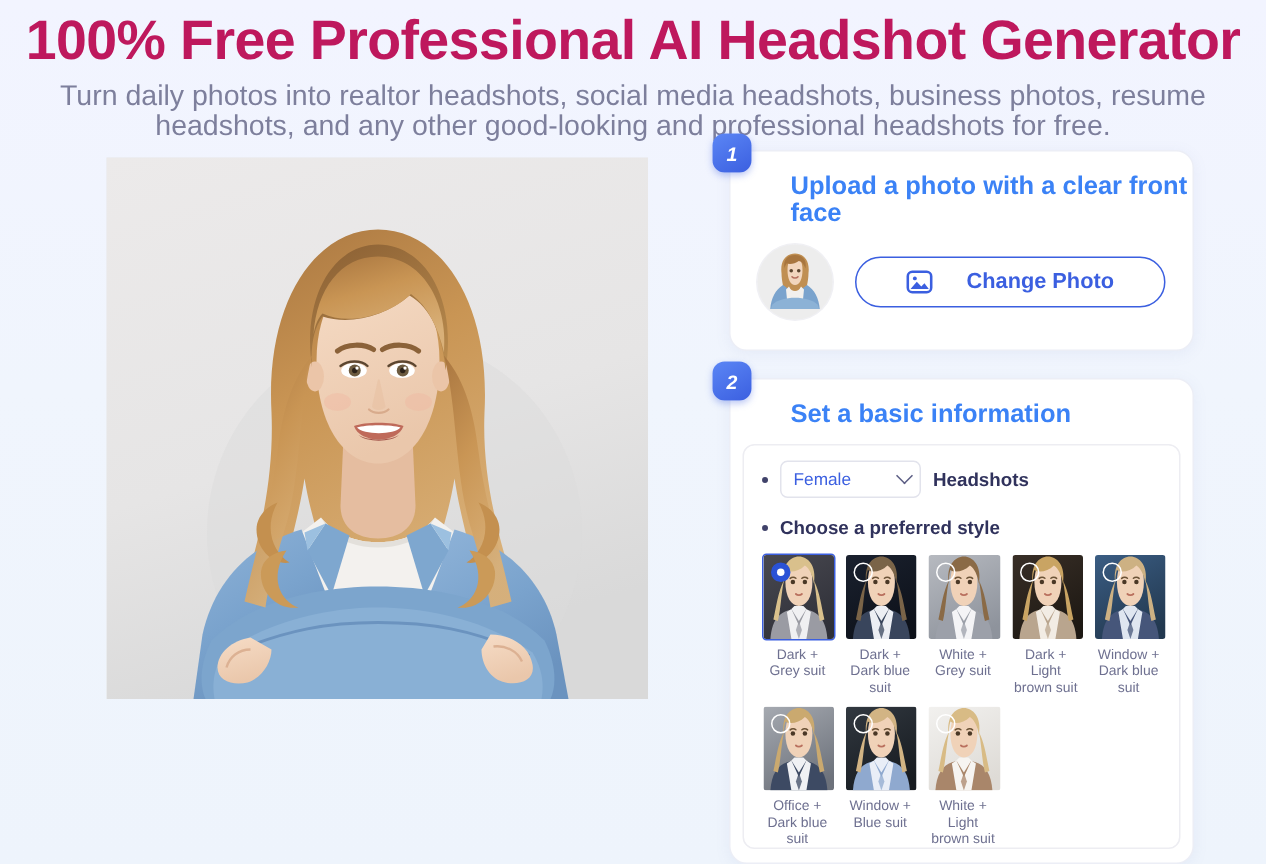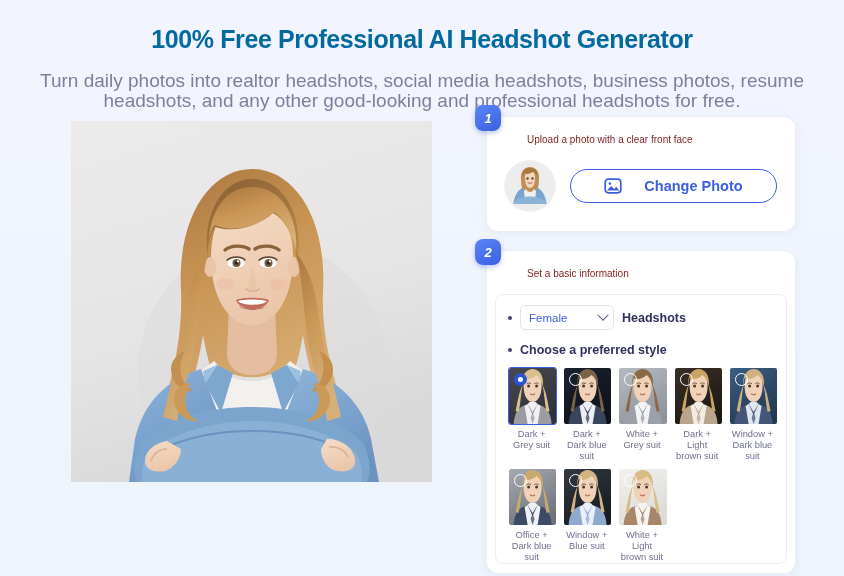--- a/index.html
+++ b/index.html
@@ -15,25 +15,25 @@
     color: #2e2f5b;
     position: relative;
   }
 
   
   .hero {
     padding-top: 7px;
     text-align: center;
   }
   .hero-title {
-    font-size: 25px;
+    font-size: 37px;
     font-weight: bold;
     letter-spacing: -0.4px;
-    color: #0369a1;
-    margin: 12px;
+    color: #be185d;
+    margin: 0;
     line-height: 40px;
   }
   .hero-sub {
     margin: 8px auto 0;
     width: 790px;
     font-size: 19px;
     line-height: 20px;
     color: #7d7f9c;
     font-weight: 400;
   }
@@ -85,23 +85,23 @@
     font-size: 13px;
     font-weight: bold;
     font-style: italic;
     display: flex;
     align-items: center;
     justify-content: center;
     box-shadow: 0 2px 5px rgba(59,95,224,0.35);
   }
 
   .card-title {
-    font-size: 10px;
-    font-weight: 400;
-    color: #7f1d1d;
+    font-size: 17px;
+    font-weight: 700;
+    color: #3b82f6;
     padding: 14px 0 0 40px;
     line-height: 18px;
   }
 
   
   .upload-row {
     display: flex;
     align-items: center;
     padding: 12px 18px 20px 18px;
   }

